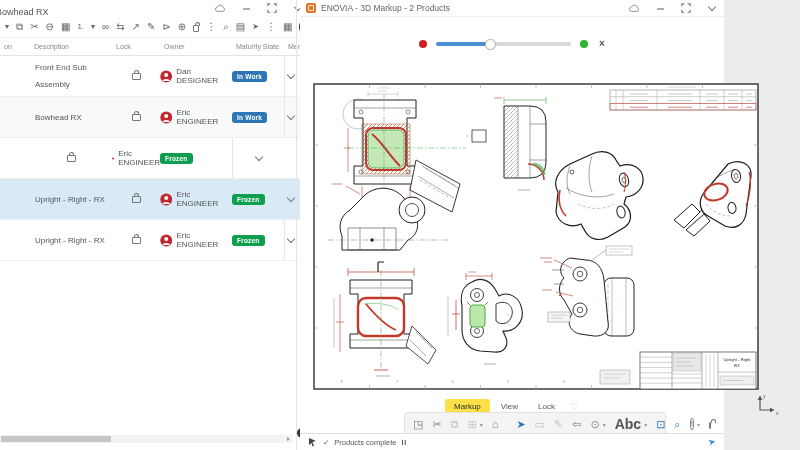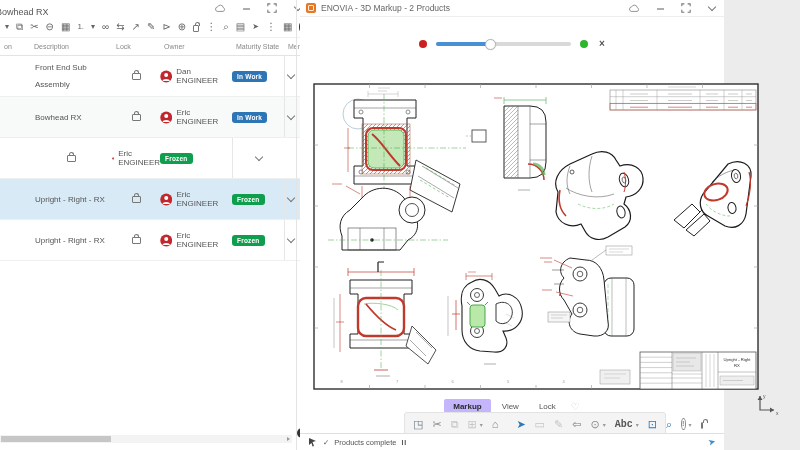--- a/index.html
+++ b/index.html
@@ -47,28 +47,28 @@
   .rw-title{font-size:8.5px;color:#666;}
   .slider-row{position:absolute;left:0;right:0;top:38px;display:flex;align-items:center;justify-content:center;gap:9px;}
   .dot{width:8px;height:8px;border-radius:50%;}
   .slider-track{position:relative;width:135px;height:4px;background:#d9d9d9;border-radius:2px;}
   .slider-fill{position:absolute;left:0;top:0;height:4px;border-radius:2px;width:40%;}
   .slider-handle{position:absolute;left:calc(40% - 5px);top:-3px;width:9px;height:9px;border-radius:50%;background:#fff;border:1px solid #b5b5b5;box-shadow:0 0 1px rgba(0,0,0,.2);}
   .slider-close{font-size:10px;font-weight:bold;color:#555;margin-left:2px;}
   #drawing-svg{position:absolute;left:8px;top:64px;}
   .tabs{position:absolute;left:0;right:0;top:399px;display:flex;justify-content:center;gap:2px;align-items:center;font-size:8px;color:#555;}
   .tab{padding:2.5px 9px;border-radius:2px;cursor:default;}
-  .tab.active{background:#c4b5fd;color:#2b2b2b;font-weight:bold;}
+  .tab.active{background:#fde047;color:#2b2b2b;}
   .heart{color:#c9c9c9;font-size:10px;margin-left:4px;}
   .rw-toolbar{position:absolute;left:104px;right:58px;top:412px;height:22px;background:#f4f4f4;border:1px solid #e3e3e3;border-radius:3px;display:flex;align-items:center;gap:9px;padding:0 8px;}
   .rti{font-size:11px;line-height:11px;color:#8a8a8a;}
   .rti.muted{color:#c6c6c6;}
   .rti.blue{color:#2f78b8;}
   .rti.dark{color:#6b7b86;}
-  .rti.abc{font-size:10px;font-weight:bold;color:#555;font-family:Liberation Mono, monospace;}
+  .rti.abc{font-size:14px;font-weight:bold;color:#555;}
   .caret{font-size:6px;color:#999;margin-left:-6px;}
   .tool-sep{width:1px;height:16px;background:#ddd;}
   .excl-circle{display:inline-block;width:10px;height:10px;border:1.2px solid #888;border-radius:50%;color:#888;font-size:7.5px;font-weight:bold;text-align:center;line-height:10px;}
   .statusbar{position:absolute;left:0;right:0;bottom:0;height:16px;border-top:1px solid #e0e0e0;display:flex;align-items:center;gap:5px;padding:0 8px;font-size:7.5px;color:#555;background:#fff;}
   .pause{font-weight:bold;font-size:7px;letter-spacing:1px;}
   .status-arrow{position:absolute;right:8px;bottom:3px;color:#3a8fd0;font-size:9px;transform:rotate(-15deg);}
   .axis-triad{position:absolute;left:452px;top:390px;}
 </style>
 </head>
 <body>
@@ -136,21 +136,21 @@
   <div class="grid-row">
     <div></div>
     <div class="cell-desc">Front End Sub Assembly</div>
     <div class="cell-lock"><span class="lock-css"></span></div>
     <div class="cell-owner">
       <svg width="13" height="13" viewBox="0 0 13 13">
           <circle cx="6.5" cy="6.5" r="6.2" fill="#c1272d"></circle>
           <circle cx="6.5" cy="5" r="2.1" fill="#fff"></circle>
           <path d="M2.6,11.3 C2.6,8.4 10.4,8.4 10.4,11.3 Z" fill="#fff"></path>
         </svg>
-      <span>Dan ENGINEER</span>
+      <span>Dan DESIGNER</span>
     </div>
     <div><span class="badge" style="background: rgb(46, 117, 181);">In Work</span></div>
     <div class="cell-menu">
         <span class="chev"></span>
       </div>
   </div>
 
   <div class="grid-row alt">
     <div></div>
     <div class="cell-desc">Bowhead RX</div>

